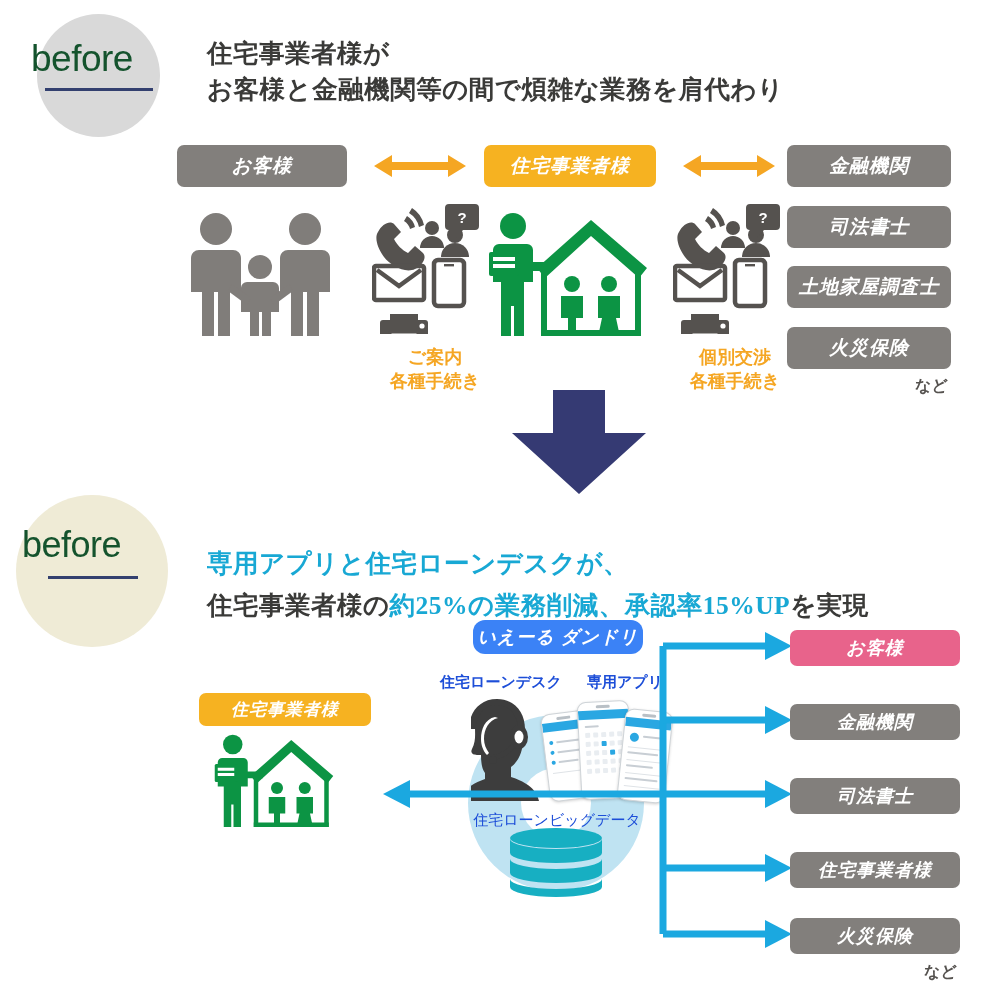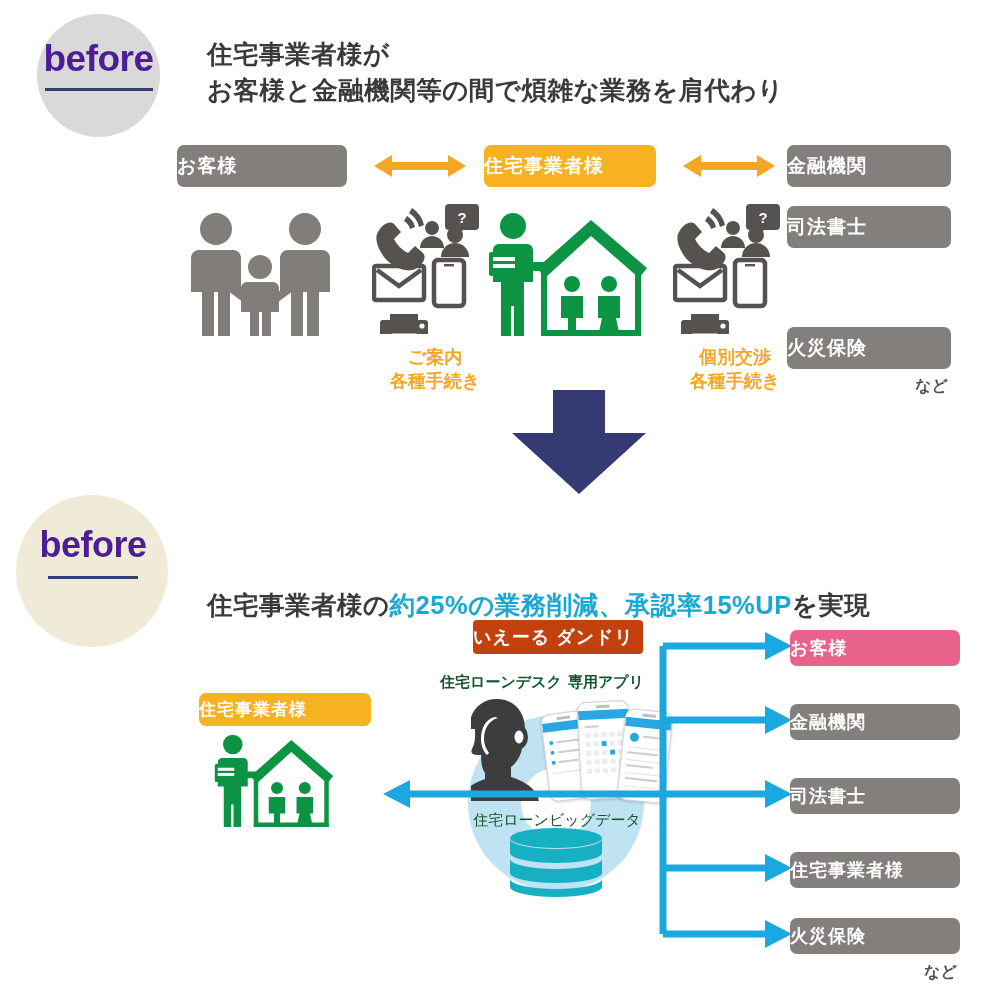--- a/index.html
+++ b/index.html
@@ -15,66 +15,68 @@
   .abs { position: absolute; }
 
   
   .badge-circle {
     position: absolute;
     border-radius: 50%;
     display: flex; align-items: center; justify-content: center;
   }
   .badge-label {
     position: absolute;
-    font-weight: bold;
-    color: #4c1d95;
+    font-weight: normal;
+    color: #14532d;
     letter-spacing: -0.5px;
-    text-align: center;
+    text-align: left;
   }
   .badge-underline {
     position: absolute;
     height: 3px;
     background: #33406F;
   }
 
   
   .heading {
     position: absolute;
     font-weight: bold;
     color: #3A3A38;
     line-height: 1.42;
     letter-spacing: 0.5px;
     white-space: pre-line;
+    font-family: Liberation Serif, serif;
   }
   .heading-after { color: #3A3A38; line-height: 1.38; }
   .cy { color: #18A8D4; }
 
   
   .pill {
     position: absolute;
     border-radius: 7px;
-    display: flex; align-items: center; 
+    display: flex; align-items: center; justify-content: center;
     color: #ffffff;
     font-weight: bold;
     letter-spacing: 1px;
+    font-style: italic;
   }
   .pill.gray   { background: #827F7C; }
   .pill.orange { background: #F6B221; }
   .pill.pink   { background: #E8638B; }
-  .pill.blue   { background: #c2410c; border-radius: 4px; }
+  .pill.blue   { background: #3b82f6; border-radius: 12px; }
 
   .nado {
     position: absolute;
     color: #55524F;
     font-weight: bold;
   }
 
   .cap {
     position: absolute;
-    color: #14532d;
+    color: #1d4ed8;
     font-weight: bold;
     text-align: center;
     white-space: nowrap;
   }
   .cap-orange { color: #F5A623; line-height: 1.32; }
 
   
   .phone {
     position: absolute;
     background: #ffffff;
@@ -123,20 +125,23 @@
 
   <svg class="abs" style="left:683px; top:152px;" width="92" height="28" viewBox="0 0 92 28">
     <path d="M0 14 L18 3 L18 10 L74 10 L74 3 L92 14 L74 25 L74 18 L18 18 L18 25 Z" fill="#F5A623"></path>
   </svg>
 
   <div class="pill gray" style="left:787px; top:145px; width:164px; height:42px; font-size:19px;">
     <span>金融機関</span>
   </div>
   <div class="pill gray" style="left:787px; top:206px; width:164px; height:42px; font-size:19px;">
     <span>司法書士</span>
+  </div>
+  <div class="pill gray" style="left:787px; top:266px; width:164px; height:42px; font-size:19px;">
+    <span>土地家屋調査士</span>
   </div>
   <div class="pill gray" style="left:787px; top:327px; width:164px; height:42px; font-size:19px;">
     <span>火災保険</span>
   </div>
   <div class="nado" style="left:915px; top:376px; font-size:16px;">など</div>
 
   <svg class="abs" style="left:183px; top:212px;" width="155" height="125" viewBox="0 0 155 125">
     <g fill="#807D7A">
 
       <circle cx="33" cy="17" r="16"></circle>
@@ -236,33 +241,36 @@
 各種手続き</div>
 
   <svg class="abs" style="left:512px; top:390px;" width="134" height="104" viewBox="0 0 134 104">
     <path d="M41 0 h52 v43 h41 L67 104 L0 43 h41 Z" fill="#353A73"></path>
   </svg>
 
   <div class="badge-circle" style="left:16px; top:495px; width:152px; height:152px; background:#EFEBD6;"></div>
   <div class="badge-label" style="left:22px; top:524px; width:142px; font-size:36px;">before</div>
   <div class="badge-underline" style="left:48px; top:576px; width:90px;"></div>
 
+  <div class="heading heading-after" style="left:207px; top:511px; font-size:25.5px;">
+    <span class="cy">専用アプリと住宅ローンデスクが、</span>
+  </div>
   <div class="heading heading-after" style="left:207px; top:553px; font-size:25.5px;">
     <span>住宅事業者様の</span><span class="cy">約25%の業務削減、承認率15%UP</span><span>を実現</span>
   </div>
 
   <div class="lightblue-circle" style="left:468px; top:715px; width:176px; height:176px;"></div>
   <div class="white-hole" style="left:521px; top:768px; width:70px; height:70px;"></div>
 
   <div class="pill blue" style="left:473px; top:620px; width:170px; height:34px; font-size:18px;">
     <span>いえーる ダンドリ</span>
   </div>
 
   <div class="cap" style="left:436px; top:673px; width:130px; font-size:15px;">住宅ローンデスク</div>
-  <div class="cap" style="left:554px; top:673px; width:104px; font-size:15px;">専用アプリ</div>
+  <div class="cap" style="left:573px; top:673px; width:104px; font-size:15px;">専用アプリ</div>
   <div class="cap" style="left:452px; top:811px; width:210px; font-size:15px; font-weight:normal;">住宅ローンビッグデータ</div>
 
   <svg class="abs" style="left:471px; top:697px;" width="82" height="104" viewBox="0 0 82 104">
     <g fill="#3D3D3D">
 
       <path d="M30 4 c-16 0 -26 12 -26 26 c0 8 1 14 -3 22 c-2 4 1 6 5 6 l4 0 c0 8 1 14 4 18 l0 6 c-12 4 -22 10 -24 22 h78 c-3 -14 -16 -20 -28 -24 l0 -10 c8 -6 12 -16 12 -28 c0 -22 -10 -38 -22 -38 z"></path>
 
       <path d="M24 20 c-10 2 -14 12 -14 22 c0 6 2 12 6 16 l2 -2 c-3 -4 -5 -9 -5 -14 c0 -10 5 -19 14 -21 z" fill="#ffffff"></path>
 
       <path d="M26 2 c-18 0 -28 14 -28 30 l7 0 c0 -13 8 -24 21 -24 c13 0 21 11 21 24 l7 0 c0 -16 -10 -30 -28 -30 z" fill="#3D3D3D"></path>

